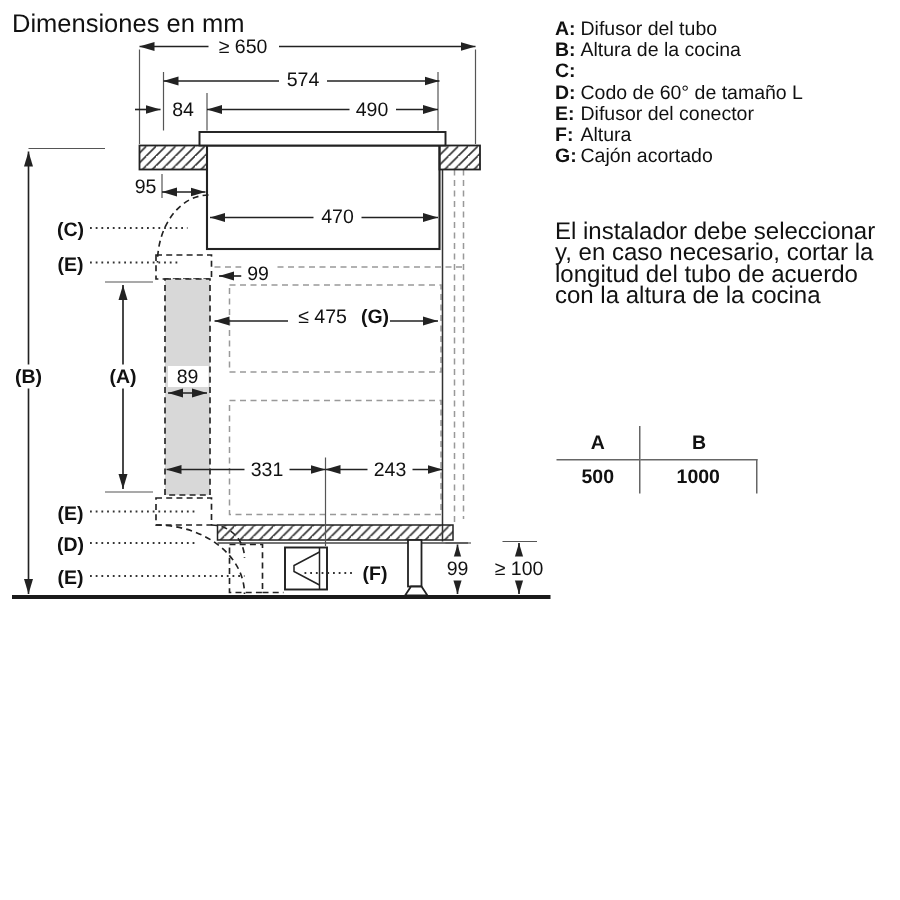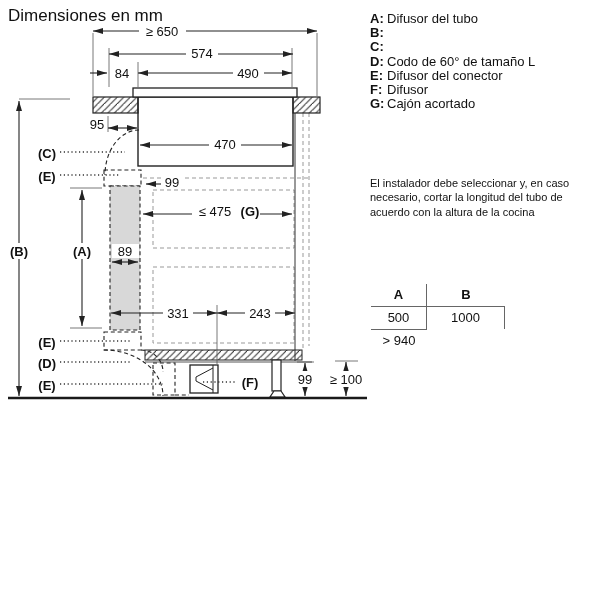--- a/index.html
+++ b/index.html
@@ -2,24 +2,24 @@
 <html><head>
 <meta charset="utf-8">
 <style>
   html,body{margin:0;padding:0;background:#fff;}
   body{width:600px;height:600px;position:relative;overflow:hidden;
        font-family:"Liberation Sans", sans-serif;color:#111;}
   .title{position:absolute;left:8px;top:6px;font-size:17px;}
   .legend{position:absolute;left:370px;top:12px;width:226px;font-size:13px;line-height:14.2px;}
   .lg-row{display:flex;}
   .lg-key{font-weight:bold;min-width:17px;}
-  .note{position:absolute;left:370px;top:148px;width:224px;font-size:11px;line-height:14.4px;margin-top:28px;}
+  .note{position:absolute;left:370px;top:148px;width:224px;font-size:16px;line-height:14.4px;}
   .tbl{position:absolute;left:371px;top:284px;width:134px;font-size:13px;
        display:grid;grid-template-columns:56px 78px;}
-  .tbl .cell{text-align:center;padding:3px 0 4px 0;}
+  .tbl .cell{text-align:center;padding:3px 0 4px 0;font-weight:bold;}
   .tbl .colA{border-right:1px solid #666;}
   .tbl .hd{font-weight:bold;}
   .tbl .r1{border-top:1px solid #666;}
   .tbl .r2{border-top:1px solid #666;}
   svg{position:absolute;left:0;top:0;}
   svg text{font-family:"Liberation Sans", sans-serif;font-size:13px;fill:#111;}
   svg text.lbl{font-weight:bold;}
   .sln{stroke:#222;fill:none;}
   .ext{stroke:#555;stroke-width:0.8;fill:none;}
   .dim{stroke:#222;stroke-width:1.1;fill:none;}
@@ -33,50 +33,50 @@
 
 <div class="title">Dimensiones en mm</div>
 
 <div class="legend">
   <div class="lg-row">
       <span class="lg-key">A:</span>
       <span>Difusor del tubo</span>
     </div>
   <div class="lg-row">
       <span class="lg-key">B:</span>
+      <span>Altura de la cocina</span>
     </div>
   <div class="lg-row">
       <span class="lg-key">C:</span>
     </div>
   <div class="lg-row">
       <span class="lg-key">D:</span>
       <span>Codo de 60° de tamaño L</span>
     </div>
   <div class="lg-row">
       <span class="lg-key">E:</span>
       <span>Difusor del conector</span>
     </div>
   <div class="lg-row">
       <span class="lg-key">F:</span>
-      <span>Difusor</span>
+      <span>Altura</span>
     </div>
   <div class="lg-row">
       <span class="lg-key">G:</span>
       <span>Cajón acortado</span>
     </div>
 </div>
 
 <div class="note">El instalador debe seleccionar y, en caso necesario, cortar la longitud del tubo de acuerdo con la altura de la cocina</div>
 
 <div class="tbl">
   <div class="cell colA hd">A</div>
   <div class="cell hd">B</div>
   <div class="cell colA r1">500</div>
   <div class="cell colA r2">1000</div>
-  <div class="cell r2">&gt; 940</div>
 </div>
 
 <svg width="600" height="600" viewBox="0 0 600 600">
   <defs>
     <marker id="arr" viewBox="0 0 10 7" refX="10" refY="3.5" markerWidth="10" markerHeight="7" orient="auto-start-reverse" markerUnits="userSpaceOnUse">
       <path d="M0,0.5 L10,3.5 L0,6.5 z" fill="#222"></path>
     </marker>
     <pattern id="hat" width="6.5" height="6.5" patternUnits="userSpaceOnUse">
       <path d="M-1,7.5 L7.5,-1 M-1,14 L14,-1" stroke="#333" stroke-width="1.1"></path>
     </pattern>

